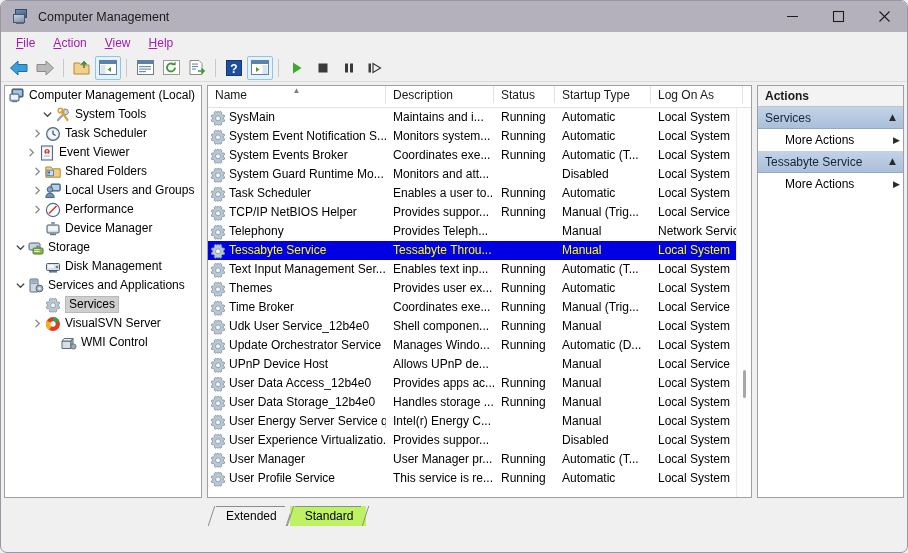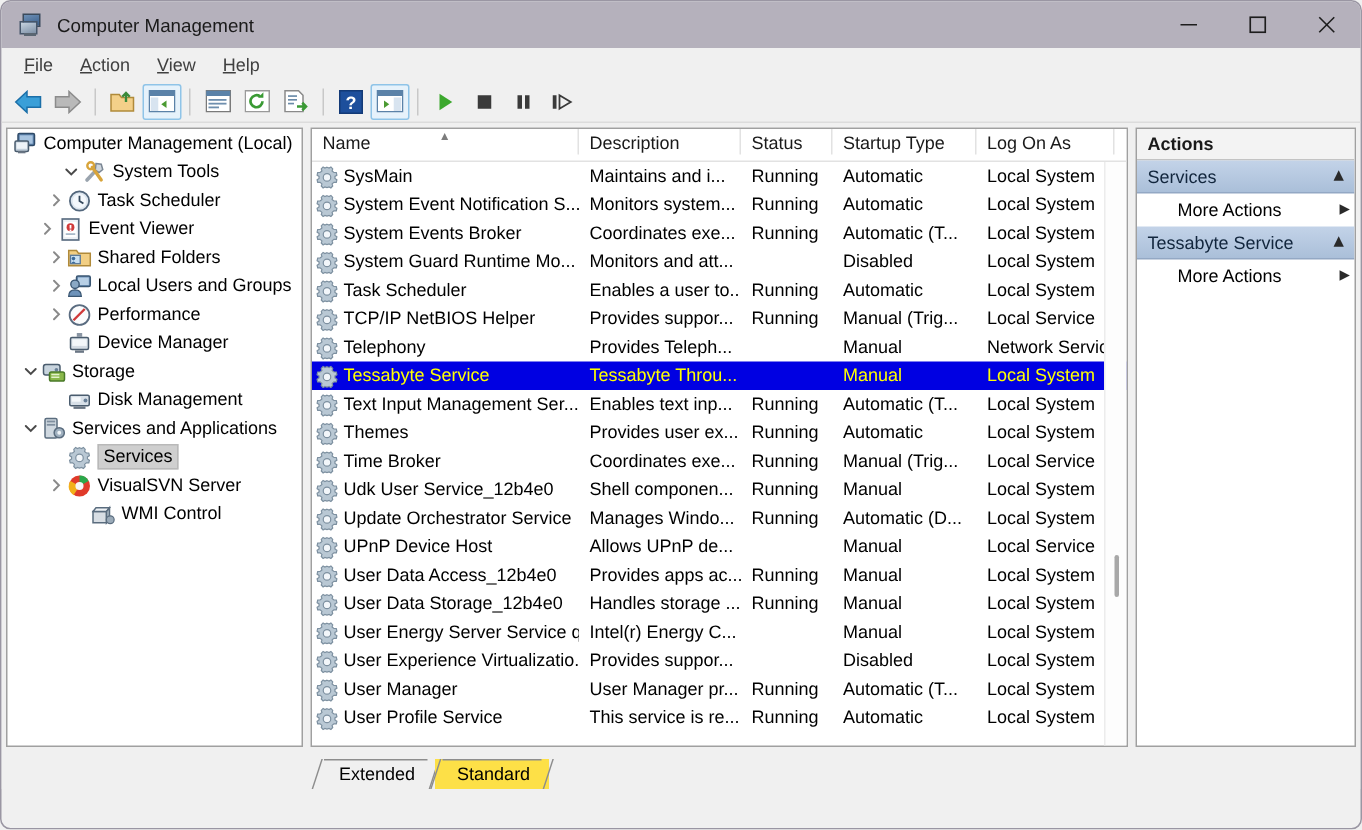--- a/index.html
+++ b/index.html
@@ -66,21 +66,21 @@
   
   #menubar {
     height: 22px;
     background: #f0f0f0;
     display: flex; align-items: center;
     padding-left: 6px;
     border-bottom: 0;
   }
   .menu-item {
     padding: 2px 9px;
-    font-size: 12px; color: #404040;
+    font-size: 12px; color: #a21caf;
   }
   .menu-item u { text-decoration: underline; }
 
   
   #toolbar {
     height: 28px;
     background: #f0f0f0;
     display: flex; align-items: center;
     padding-left: 5px;
     gap: 0px;
@@ -283,21 +283,21 @@
   }
   .tab .ledge { left: 0; border-left: 1px solid #8d8d8d;
                 transform: skewX(-18deg); }
   .tab .redge { right: 0; border-right: 1px solid #8d8d8d;
                 transform: skewX(-18deg); }
   .tab .topline {
     position: absolute; left: 5px; right: 5px; top: 0; height: 1px;
     background: #8d8d8d;
   }
   .tab.active {
-    background: #fde047;
+    background: #bef264;
   }
   .tab .lbl { position: relative; z-index: 2; }
 
   
   #statusbar {
     height: 0px;
     background: #f0f0f0;
   }
 </style>
 </head>

